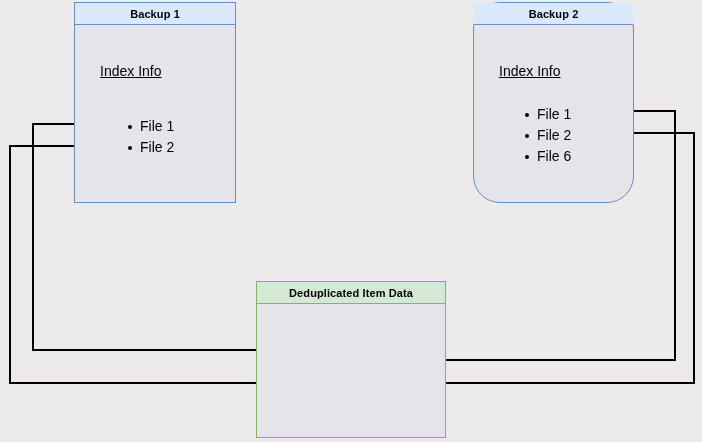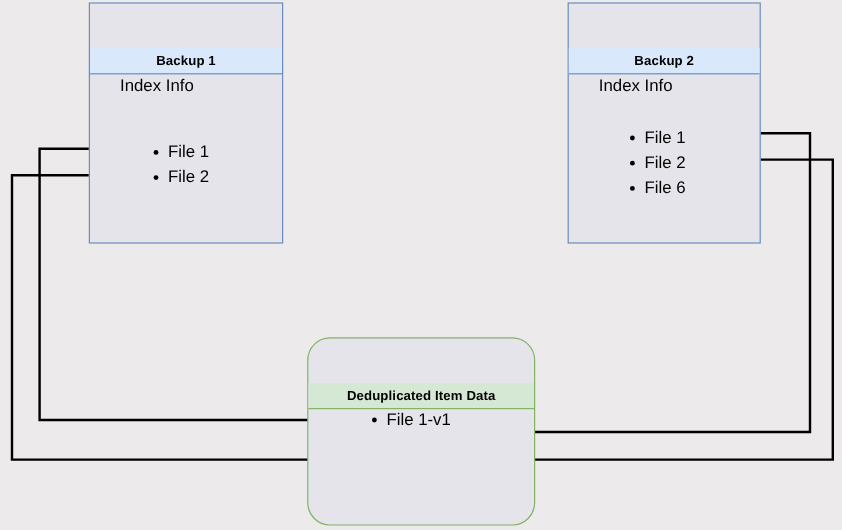--- a/index.html
+++ b/index.html
@@ -16,49 +16,48 @@
     overflow: hidden;
   }
   .box {
     position: absolute;
     box-sizing: border-box;
     background: #e5e4ea;
     border: 1px solid #6c8ebf;
   }
   .box.green {
     border-color: #82b366;
-    border-radius: 19px;
   }
   .box-header {
     position: absolute;
     left: 0;
     top: 0;
     right: 0;
     height: 22px;
     box-sizing: border-box;
     background: #dae8fc;
     border-bottom: 1px solid #6c8ebf;
     display: flex;
     align-items: center;
     justify-content: center;
     font-size: 11px;
     font-weight: bold;
     color: #000000;
     letter-spacing: 0.1px;
-    margin-top: 37px;
   }
   .box.green > .box-header {
     background: #d5e8d4;
     border-bottom-color: #82b366;
   }
   .section-label {
     position: absolute;
     font-size: 14px;
     color: #000000;
     white-space: nowrap;
+    text-decoration: underline;
   }
   .file-list {
     position: absolute;
     margin: 0;
     padding: 0;
     list-style: none;
   }
   .file-item {
     position: relative;
     height: 21px;
@@ -117,30 +116,29 @@
 
   <div class="box" style="left:74px; top:2px; width:162px; height:201px;">
     <div class="box-header">Backup 1</div>
     <div class="section-label" style="left:25px; top:60px;">Index Info</div>
     <ul class="file-list" style="left:51px; top:113px;">
       <li class="file-item">File 1</li>
       <li class="file-item">File 2</li>
     </ul>
   </div>
 
-  <div class="box" style="left:473px; top:2px; width:161px; height:201px;">
+  <div class="box" style="left:473px; top:2px; width:161px; height:201px;border-radius:27px;">
     <div class="box-header">Backup 2</div>
     <div class="section-label" style="left:25px; top:60px;">Index Info</div>
     <ul class="file-list" style="left:49px; top:101px;">
       <li class="file-item">File 1</li>
       <li class="file-item">File 2</li>
       <li class="file-item">File 6</li>
     </ul>
   </div>
 
   <div class="box green" style="left:256px; top:281px; width:190px; height:157px;">
     <div class="box-header">Deduplicated Item Data</div>
     <ul class="file-list" style="left:51px; top:57px;">
-      <li class="file-item">File 1-v1</li>
     </ul>
   </div>
 
 </div>
 
 </body></html>

